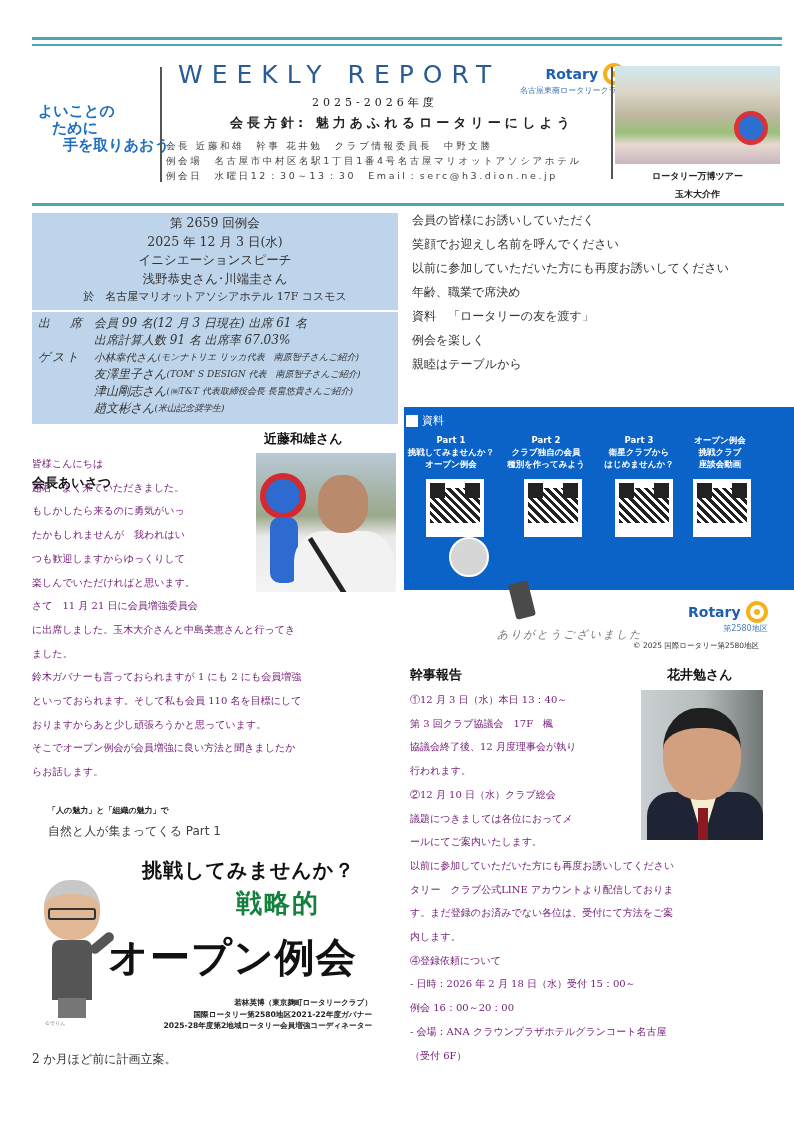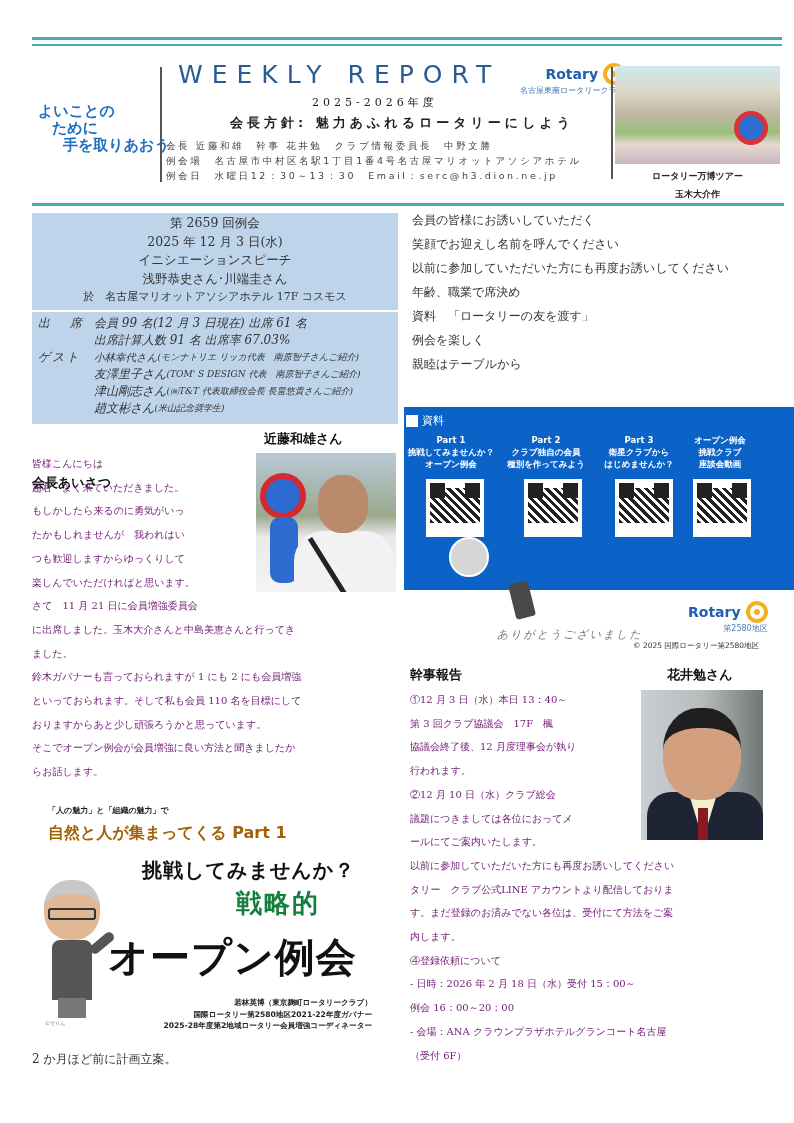--- a/index.html
+++ b/index.html
@@ -74,21 +74,21 @@
   .pres-photo .m-body { position:absolute; left:10px; top:44px; width:28px; height:66px; background:#2e6bd0; border-radius: 10px; }
   .pres-photo .face { position:absolute; left: 62px; top: 22px; width: 50px; height: 58px; background: #b98a6b; border-radius: 45%; }
   .pres-photo .shirt { position:absolute; left: 38px; top: 78px; width: 100px; height: 70px; background: #f2f2f2; border-radius: 30px 30px 0 0; }
   .pres-photo .strap { position:absolute; left: 70px; top: 80px; width: 5px; height: 70px; background: #222; transform: rotate(-32deg); }
   .body-text { font-size: 10px; line-height: 23.7px; color: #701a75; }
   .pres-text { left: 32px; top: 452px; width: 368px; }
   .pres-text .narrow { width: 225px; }
 
   
   .slide-sub { left: 48px; top: 805px; font-family: "DejaVu Sans", sans-serif; font-weight: bold; font-size: 8px; color: #222; }
-  .slide-sub2 { left: 48px; top: 823px; font-family: "DejaVu Sans", sans-serif; font-weight: bold; font-size: 16px; color: #a16207; }
+  .slide-sub2 { left: 48px; top: 823px; font-family: "DejaVu Sans", sans-serif; font-weight: normal; font-size: 12px; color: #404040; }
   .slide-q { left: 142px; top: 857px; font-family: "DejaVu Sans", sans-serif; font-weight: bold; font-size: 20px; color: #111; letter-spacing: 1px; }
   .slide-strat { left: 236px; top: 886px; font-family: "DejaVu Sans", sans-serif; font-weight: bold; font-size: 26px; color: #15803d; letter-spacing: 2px; }
   .slide-open { left: 108px; top: 930px; font-family: "DejaVu Sans", sans-serif; font-weight: bold; font-size: 40px; color: #111; letter-spacing: 1px; }
   .slide-char { left: 40px; top: 880px; width: 70px; height: 140px; }
   .slide-char .hd { position:absolute; left: 4px; top: 0; width: 56px; height: 60px; border-radius: 45%; background: #e0b896; border-top: 14px solid #c8c8c8; }
   .slide-char .gl { position:absolute; left: 8px; top: 28px; width: 48px; height: 12px; border: 2px solid #333; border-radius: 3px; }
   .slide-char .bd { position:absolute; left: 12px; top: 60px; width: 40px; height: 60px; background: #555; border-radius: 8px 8px 0 0; }
   .slide-char .lg { position:absolute; left: 18px; top: 118px; width: 28px; height: 20px; background: #777; }
   .slide-char .arm { position:absolute; left: 48px; top: 58px; width: 28px; height: 10px; background: #555; transform: rotate(-40deg); border-radius: 5px; }
   .slide-credit { left: 110px; top: 997px; width: 262px; text-align: right; font-family: "DejaVu Sans", sans-serif; font-weight: bold; font-size: 7.6px; line-height: 11.5px; color: #222; }

